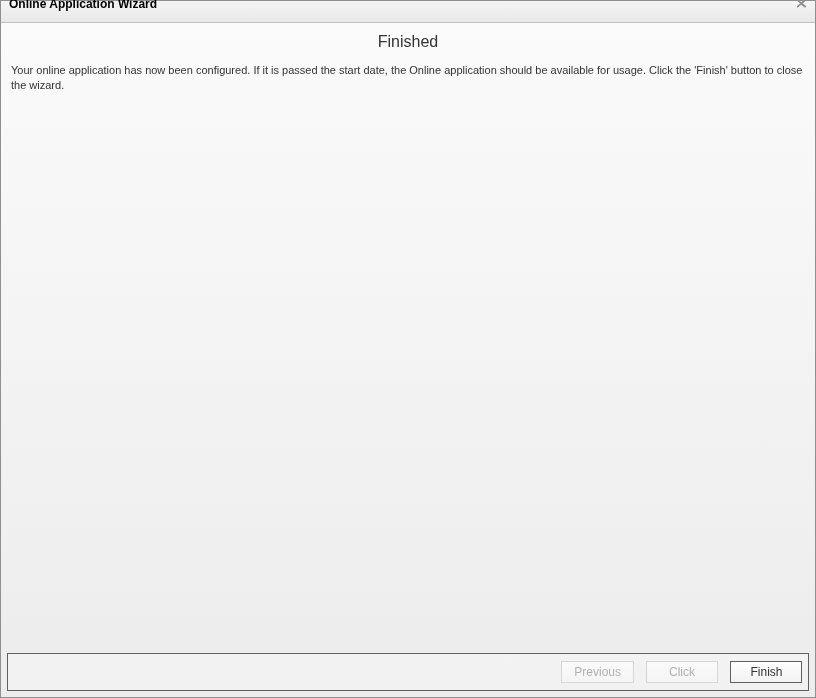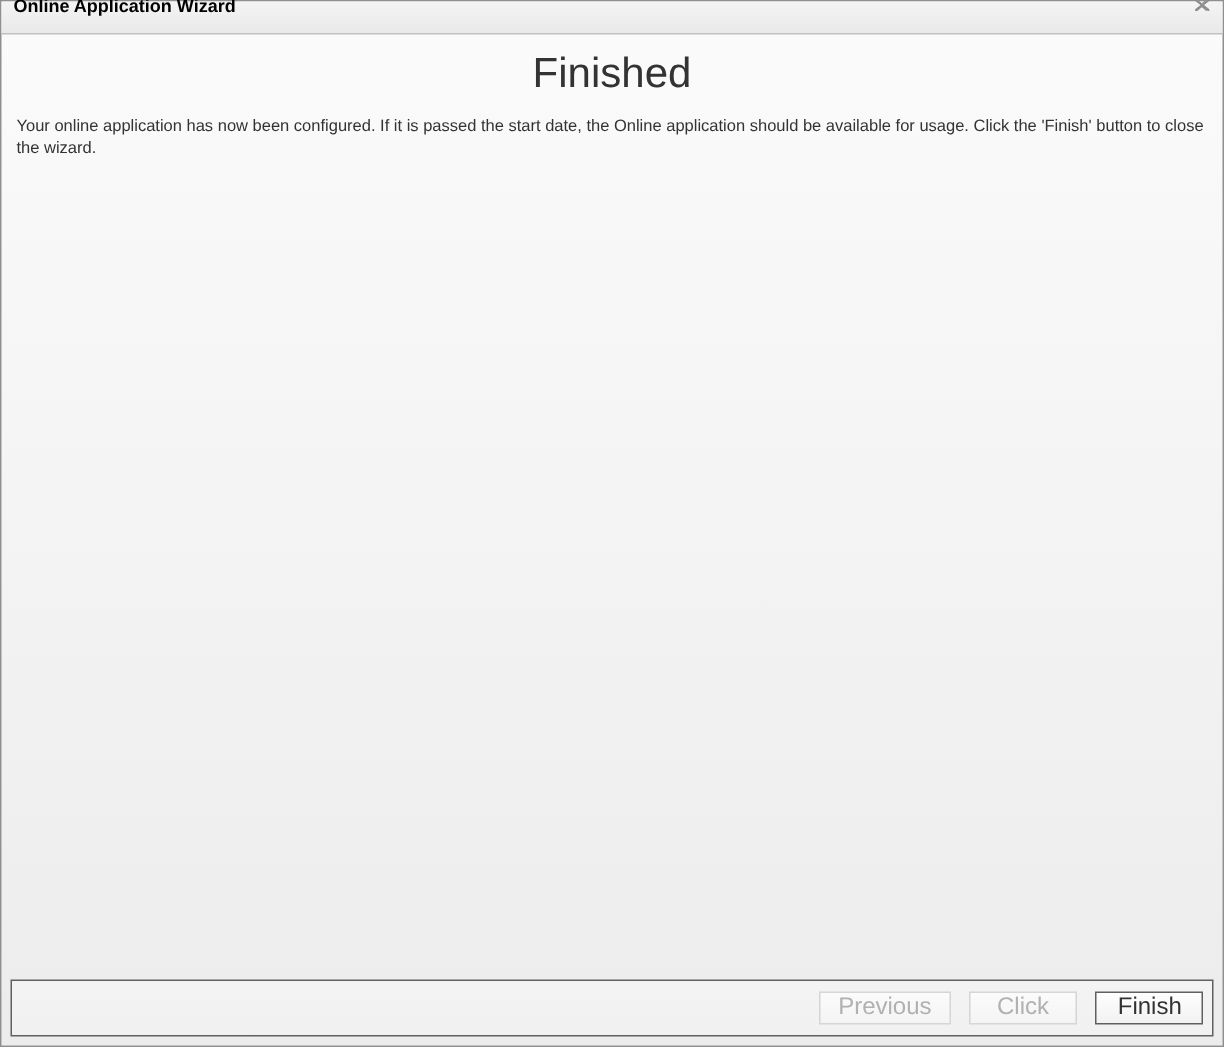--- a/index.html
+++ b/index.html
@@ -49,21 +49,21 @@
     .titlebar-close svg {
       display: block;
     }
     .content {
       flex: 1;
       padding: 8px 10px 10px 10px;
       color: #2b2b2b;
     }
     .page-title {
       text-align: center;
-      font-size: 28px;
+      font-size: 16px;
       font-weight: 400;
       color: #333;
       margin-top: 2px;
       margin-bottom: 12px;
     }
     .description {
       font-size: 11px;
       line-height: 1.35;
       color: #333;
     }
@@ -74,21 +74,21 @@
       display: flex;
       align-items: center;
       justify-content: flex-end;
       gap: 12px;
       background: linear-gradient(to bottom, #f3f3f3 0%, #f1f1f1 100%);
       height: 38px;
     }
     .btn {
       min-width: 72px;
       height: 22px;
-      font-size: 16px;
+      font-size: 12px;
       font-family: inherit;
       padding: 1px 12px;
       border: 1px solid #adadad;
       background: linear-gradient(to bottom, #fefefe 0%, #f2f2f2 100%);
       color: #333;
       cursor: pointer;
       text-align: center;
     }
     .btn:disabled {
       color: #b1b1b1;

